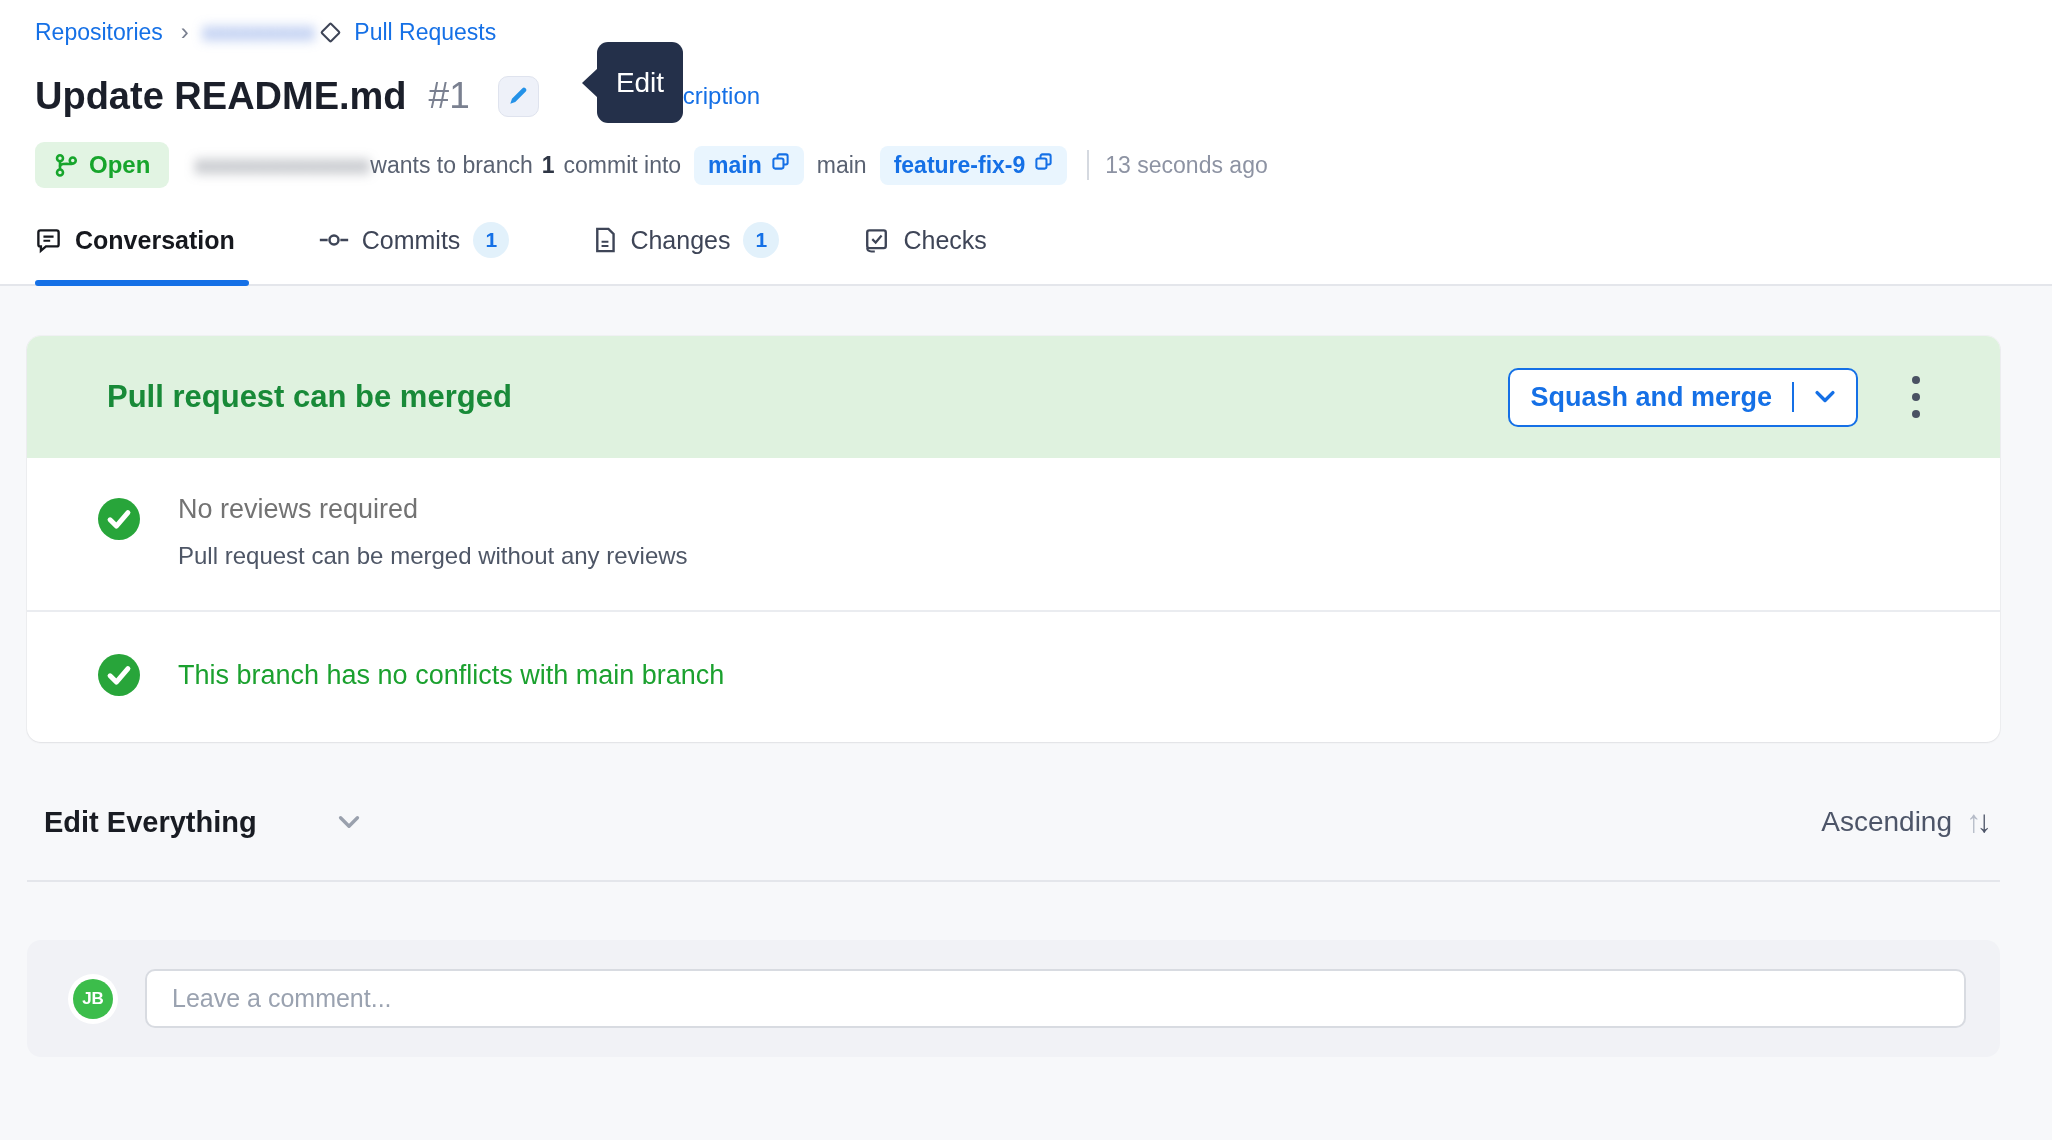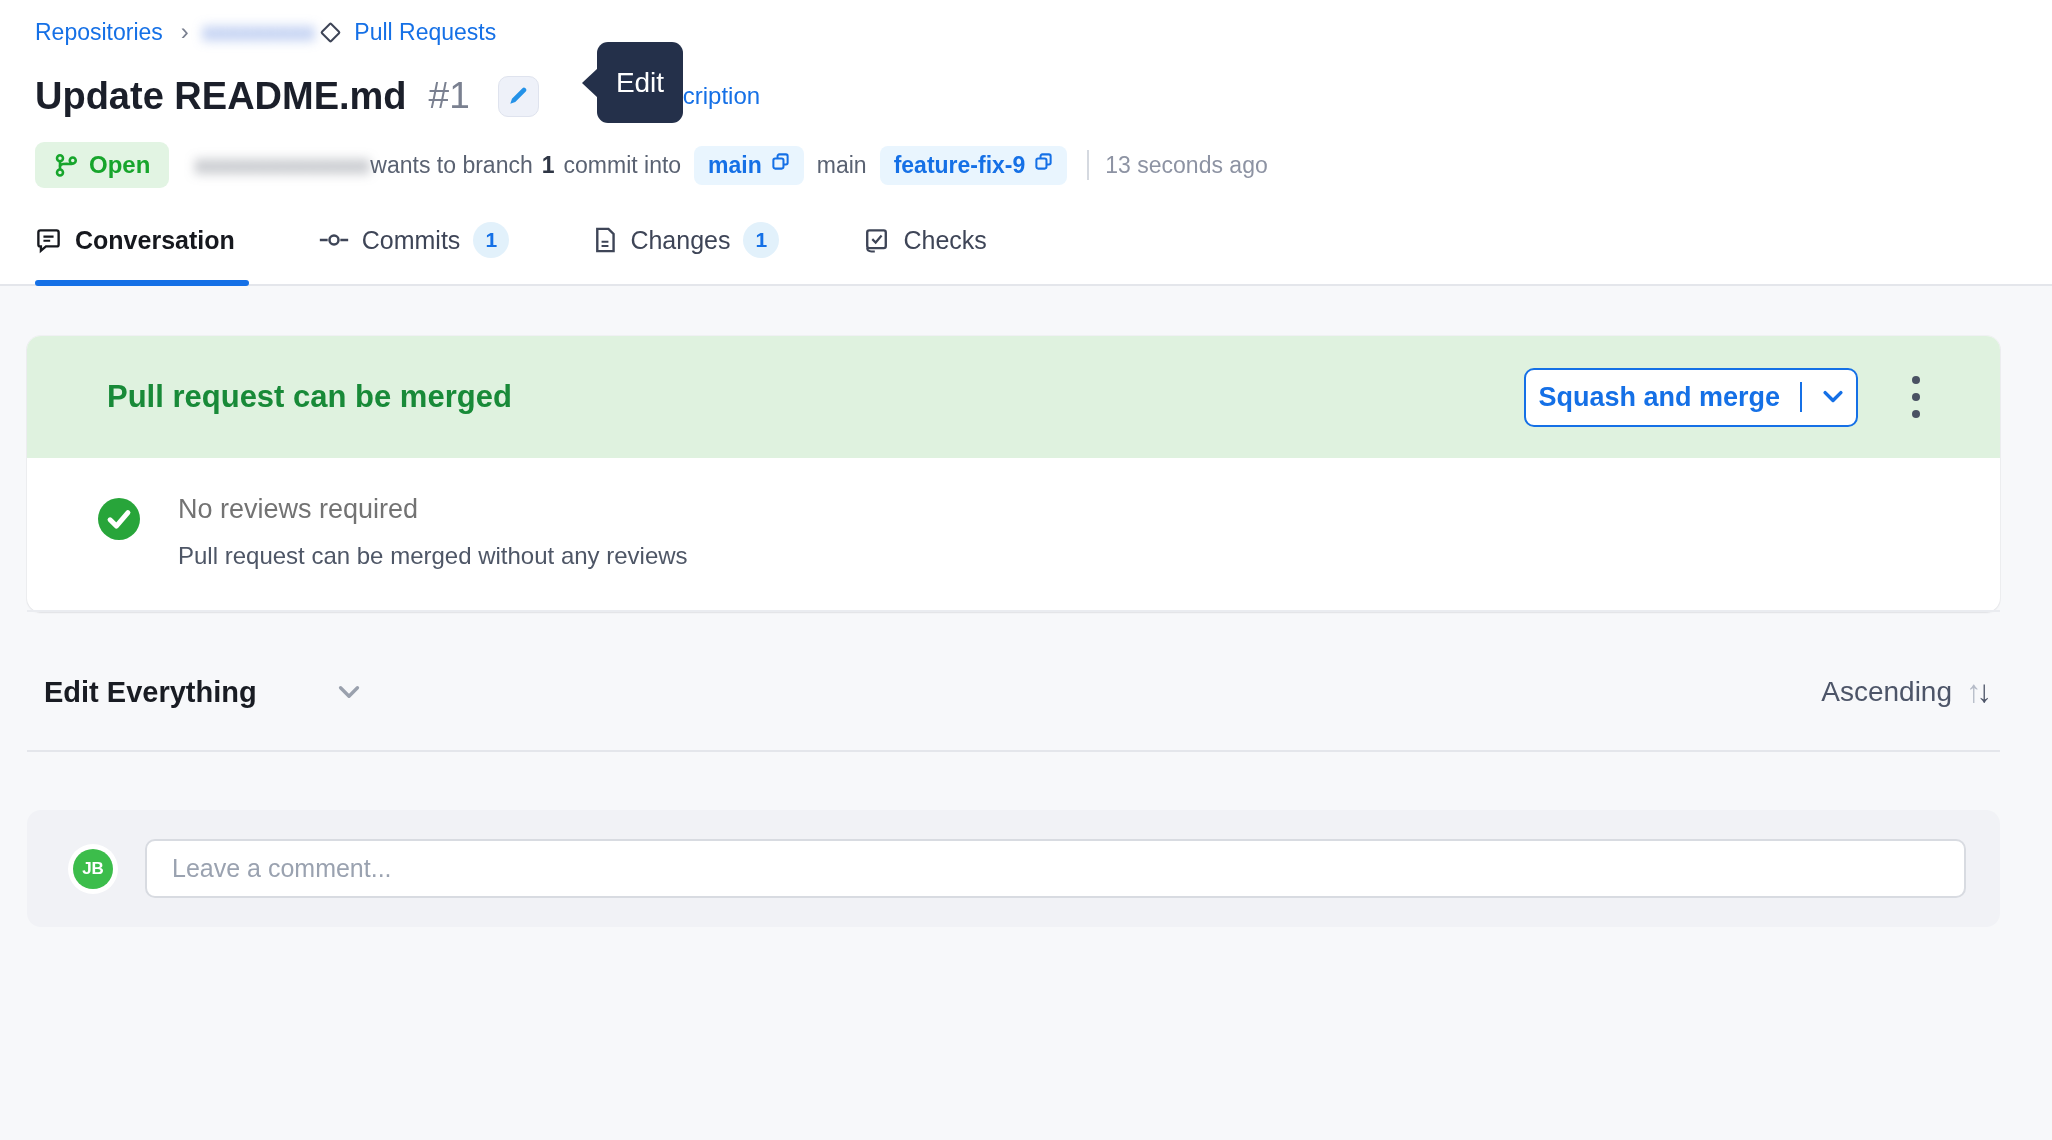--- a/index.html
+++ b/index.html
@@ -41,21 +41,21 @@
   .tab.active { font-weight:bold; color:#16181e; }
   .tab.active::after { content:""; position:absolute; left:0; right:-6px; bottom:-2px; height:6px; background:#1570e6; border-radius:4px; }
   .tab-count { min-width:36px; height:36px; padding:0 10px; border-radius:18px; background:#e2f1fb; color:#1570e6; font-weight:bold; font-size:21px; display:flex; align-items:center; justify-content:center; }
 
   
   .content { padding-top:50px; }
   .card { margin:0 52px 0 27px; background:#fff; border-radius:14px; box-shadow:0 1px 2px rgba(27,31,45,.07), 0 0 0 1px rgba(27,31,45,.03); }
   .card-green { background:#dff2df; border-radius:14px 14px 0 0; display:flex; align-items:center; justify-content:space-between; height:122px; padding:0 74px 0 80px; }
   .green-heading { font-size:31px; font-weight:bold; color:#188a38; }
   .merge-actions { display:flex; align-items:center; }
-  .squash-btn { display:flex; align-items:center; background:#fff; border:2.5px solid #1570e6; border-radius:10px; height:59px; padding:0 12px; color:#1570e6; font-weight:bold; font-size:27px; cursor:pointer; }
+  .squash-btn { display:flex; align-items:center; background:#fff; border:2.5px solid #1570e6; border-radius:10px; height:59px; padding:0 20px; color:#1570e6; font-weight:bold; font-size:27px; cursor:pointer; }
   .btn-divider { width:2px; height:30px; background:#1570e6; margin:0 20px; }
   .kebab { margin-left:48px; display:flex; flex-direction:column; gap:9px; cursor:pointer; padding:6px; }
   .kebab i { width:8px; height:8px; border-radius:50%; background:#4a5263; display:block; }
 
   .check-row { display:flex; align-items:flex-start; padding:36px 40px 40px 71px; border-bottom:2px solid #eaecf0; }
   .check-row.last { border-bottom:none; padding:42px 40px 46px 71px; align-items:center; }
   .check-circle { flex:0 0 42px; width:42px; height:42px; margin-top:4px; }
   .check-row.last .check-circle { margin-top:0; }
   .check-texts { margin-left:38px; }
   .check-title { font-size:27px; color:#737373; }
@@ -203,20 +203,29 @@
       <svg class="check-circle" viewBox="0 0 16 16">
         <circle cx="8" cy="8" r="8" fill="#28a53a"></circle>
         <path d="M4.6 8.3 7 10.7l4.4-5.1" stroke="#fff" stroke-width="1.9" fill="none" stroke-linecap="round" stroke-linejoin="round"></path>
       </svg>
       <span class="check-texts">
         <div class="check-title">No reviews required</div>
         <div class="check-sub">Pull request can be merged without any reviews</div>
       </span>
     </div>
 
+    <div class="check-row last">
+      <svg class="check-circle" viewBox="0 0 16 16">
+        <circle cx="8" cy="8" r="8" fill="#28a53a"></circle>
+        <path d="M4.6 8.3 7 10.7l4.4-5.1" stroke="#fff" stroke-width="1.9" fill="none" stroke-linecap="round" stroke-linejoin="round"></path>
+      </svg>
+      <span class="check-texts">
+        <div class="check-title green">This branch has no conflicts with main branch</div>
+      </span>
+    </div>
   </div>
 
   <div class="filter-row">
     <span class="filter-left">
       <span class="filter-label">Edit Everything</span>
       <svg class="filter-chevron" width="24" height="15" viewBox="0 0 12 8" fill="none" stroke="#9aa1ad" stroke-width="1.8" stroke-linecap="round" stroke-linejoin="round">
           <path d="M1.5 1.5 6 6l4.5-4.5"></path>
         </svg>
     </span>
     <span class="sort-control">

